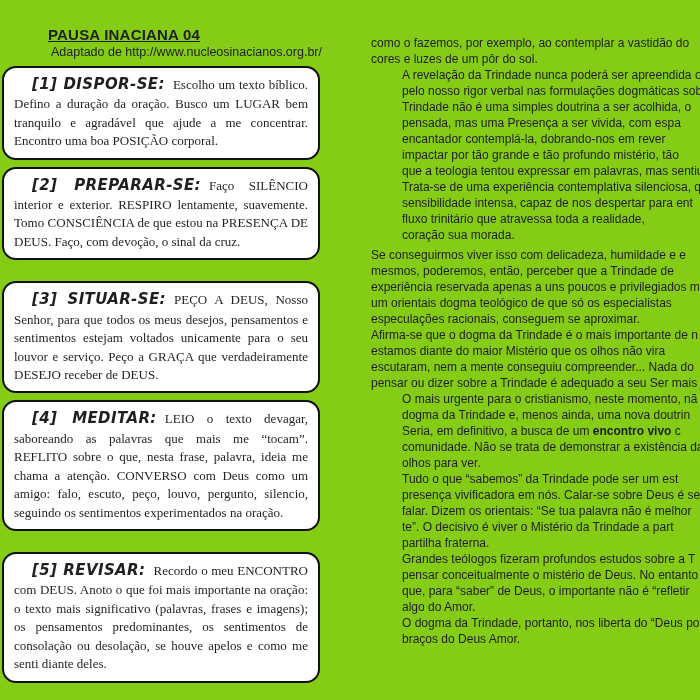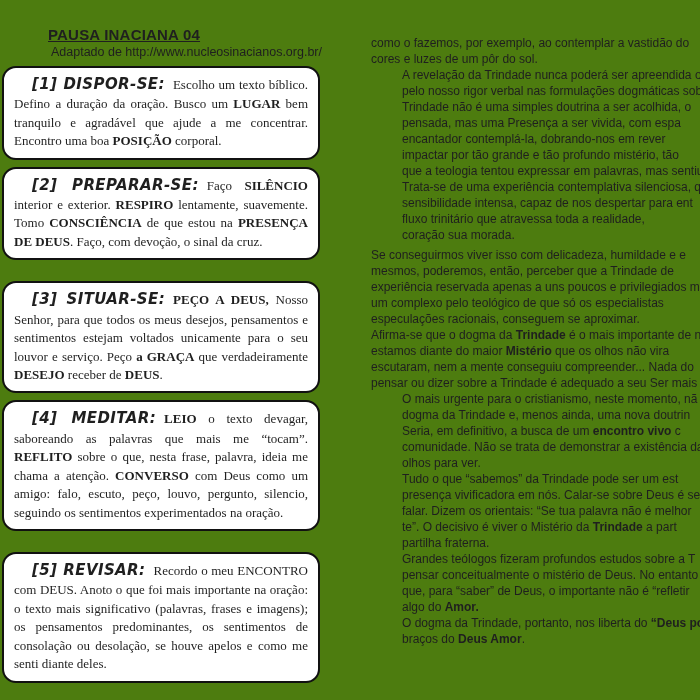--- a/index.html
+++ b/index.html
@@ -1,21 +1,21 @@
 <!DOCTYPE html>
 <html style="--accent-blue: #2e3192;"><head>
 <meta charset="utf-8">
 <style>
   html, body { margin: 0; padding: 0; background: #ffffff; }
   body {
     width: 700px; height: 700px; overflow: hidden; position: relative;
     font-family: "Liberation Sans", sans-serif;
     color: #1f1f1f;
   }
-  .page { position: absolute; inset: 0; background: #4d7c0f; }
+  .page { position: absolute; inset: 0; background: #84cc16; }
 
   
   .left-col {
     position: absolute; left: 0; top: 0; width: 348px; height: 700px;
     overflow: hidden;
   }
   .doc-title {
     margin: 26px 0 2px 48px;
     font-size: 15px; font-weight: bold; text-decoration: underline;
     letter-spacing: 0.2px;
@@ -54,21 +54,21 @@
 
   
   .right-col {
     position: absolute; left: 371px; top: 35px; width: 329px; height: 660px;
     overflow: hidden;
   }
   .rline.ind { padding-left: 31px; }
   .rline.gap { margin-top: 4px; }
 
   
-  .s-b  { font-weight: bold; margin-top: 48px; }
+  .s-b  { font-weight: normal; margin-top: 48px; }
   .s-bi { font-weight: bold; }
 </style>
 </head>
 <body style="color: rgb(31, 31, 31);">
 
 <div class="page">
 
   <div class="left-col">
     <div class="doc-title">PAUSA INACIANA 04</div>
     <div class="doc-subtitle">Adaptado de http://www.nucleosinacianos.org.br/</div>
@@ -107,21 +107,21 @@
       <div class="rline ind">encantador contemplá-la, dobrando-nos em rever</div>
       <div class="rline ind">impactar por tão grande e tão profundo mistério, tão</div>
       <div class="rline ind">que a teologia tentou expressar em palavras, mas sentiu</div>
       <div class="rline ind">Trata-se de uma experiência contemplativa silenciosa, q</div>
       <div class="rline ind">sensibilidade intensa, capaz de nos despertar para ent</div>
       <div class="rline ind">fluxo trinitário que atravessa toda a realidade,</div>
       <div class="rline ind">coração sua morada.</div>
       <div class="rline gap">Se conseguirmos viver isso com delicadeza, humildade e e</div>
       <div class="rline">mesmos, poderemos, então, perceber que a Trindade de</div>
       <div class="rline">experiência reservada apenas a uns poucos e privilegiados mís</div>
-      <div class="rline">um complexo pelo teológico de que só os especialistas</div>
+      <div class="rline">um orientais dogma teológico de que só os especialistas</div>
       <div class="rline">especulações racionais, conseguem se aproximar.</div>
       <div class="rline">Afirma-se que o dogma da <span class="s-b">Trindade</span> é o mais importante de n</div>
       <div class="rline">estamos diante do maior <span class="s-b">Mistério</span> que os olhos não vira</div>
       <div class="rline">escutaram, nem a mente conseguiu compreender... Nada do</div>
       <div class="rline">pensar ou dizer sobre a Trindade é adequado a seu Ser mais ínt</div>
       <div class="rline ind">O mais urgente para o cristianismo, neste momento, nã</div>
       <div class="rline ind">dogma da Trindade e, menos ainda, uma nova doutrin</div>
       <div class="rline ind">Seria, em definitivo, a busca de um <span class="s-bi">encontro vivo</span> c</div>
       <div class="rline ind">comunidade. Não se trata de demonstrar a existência da</div>
       <div class="rline ind">olhos para ver.</div>

